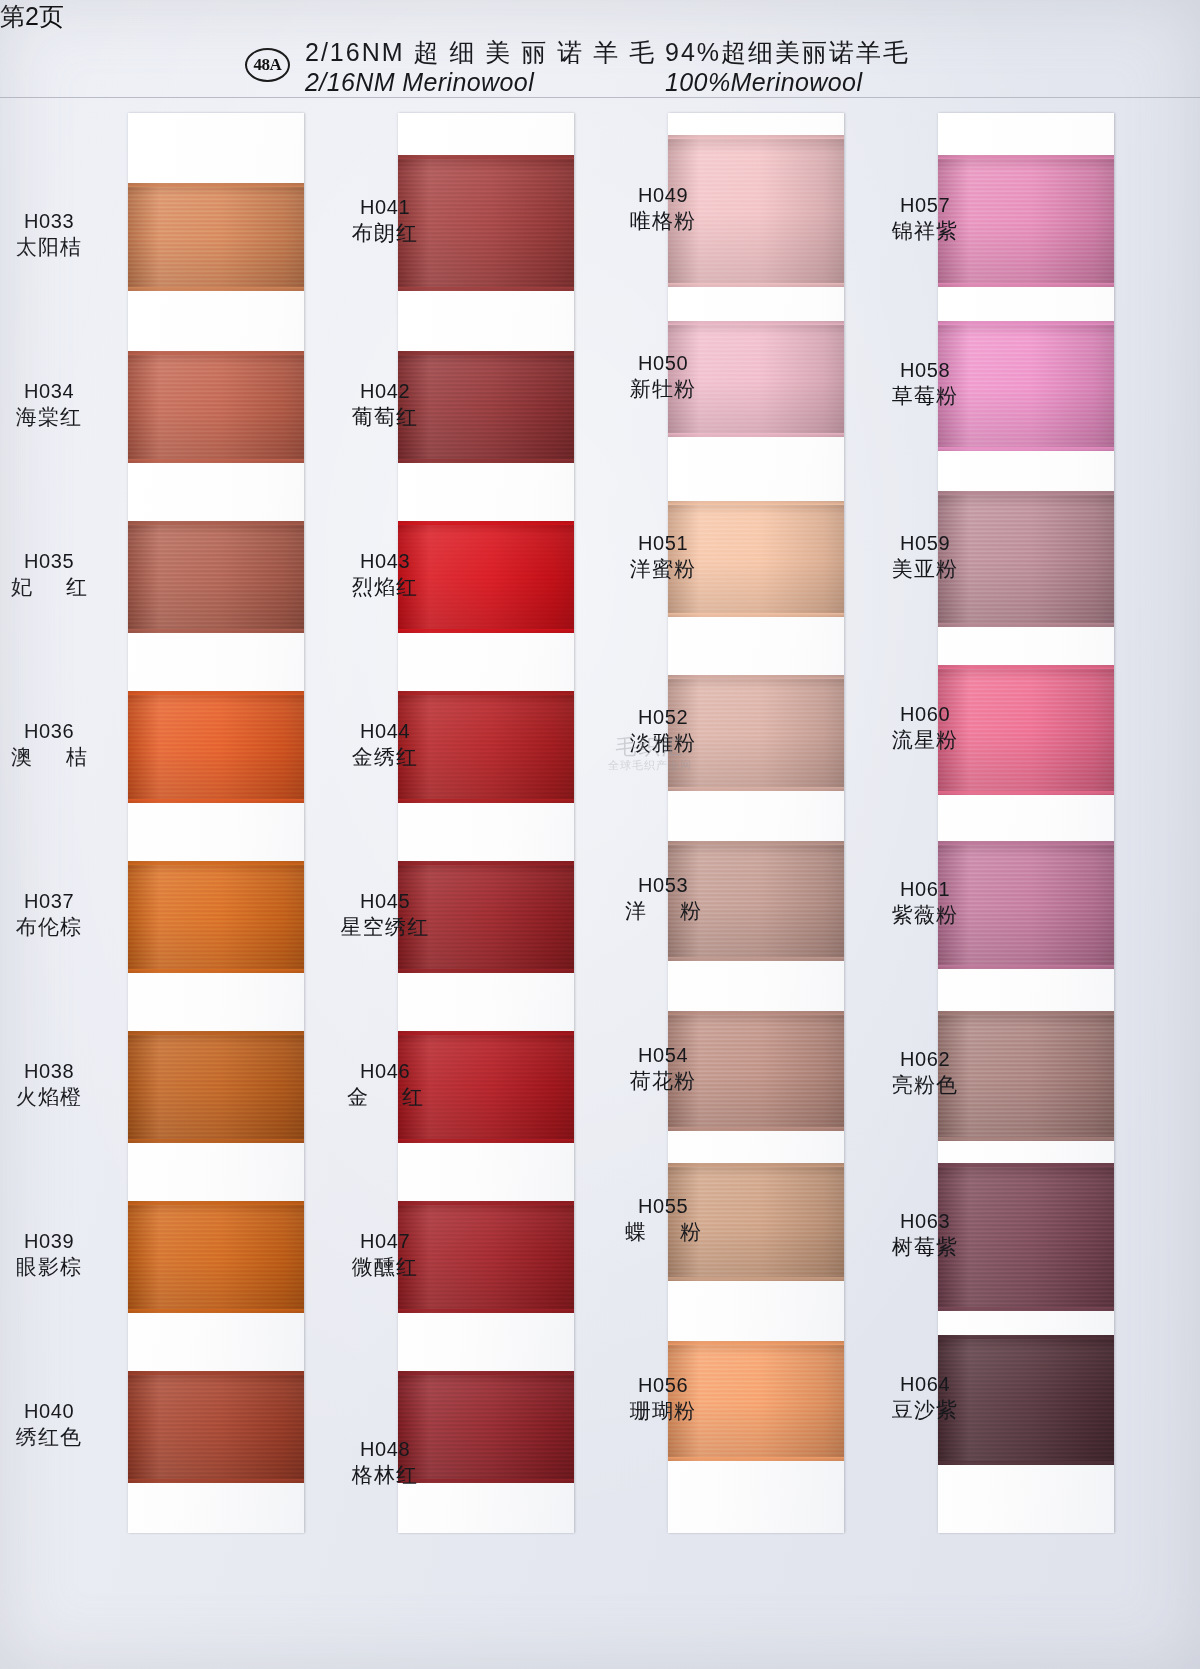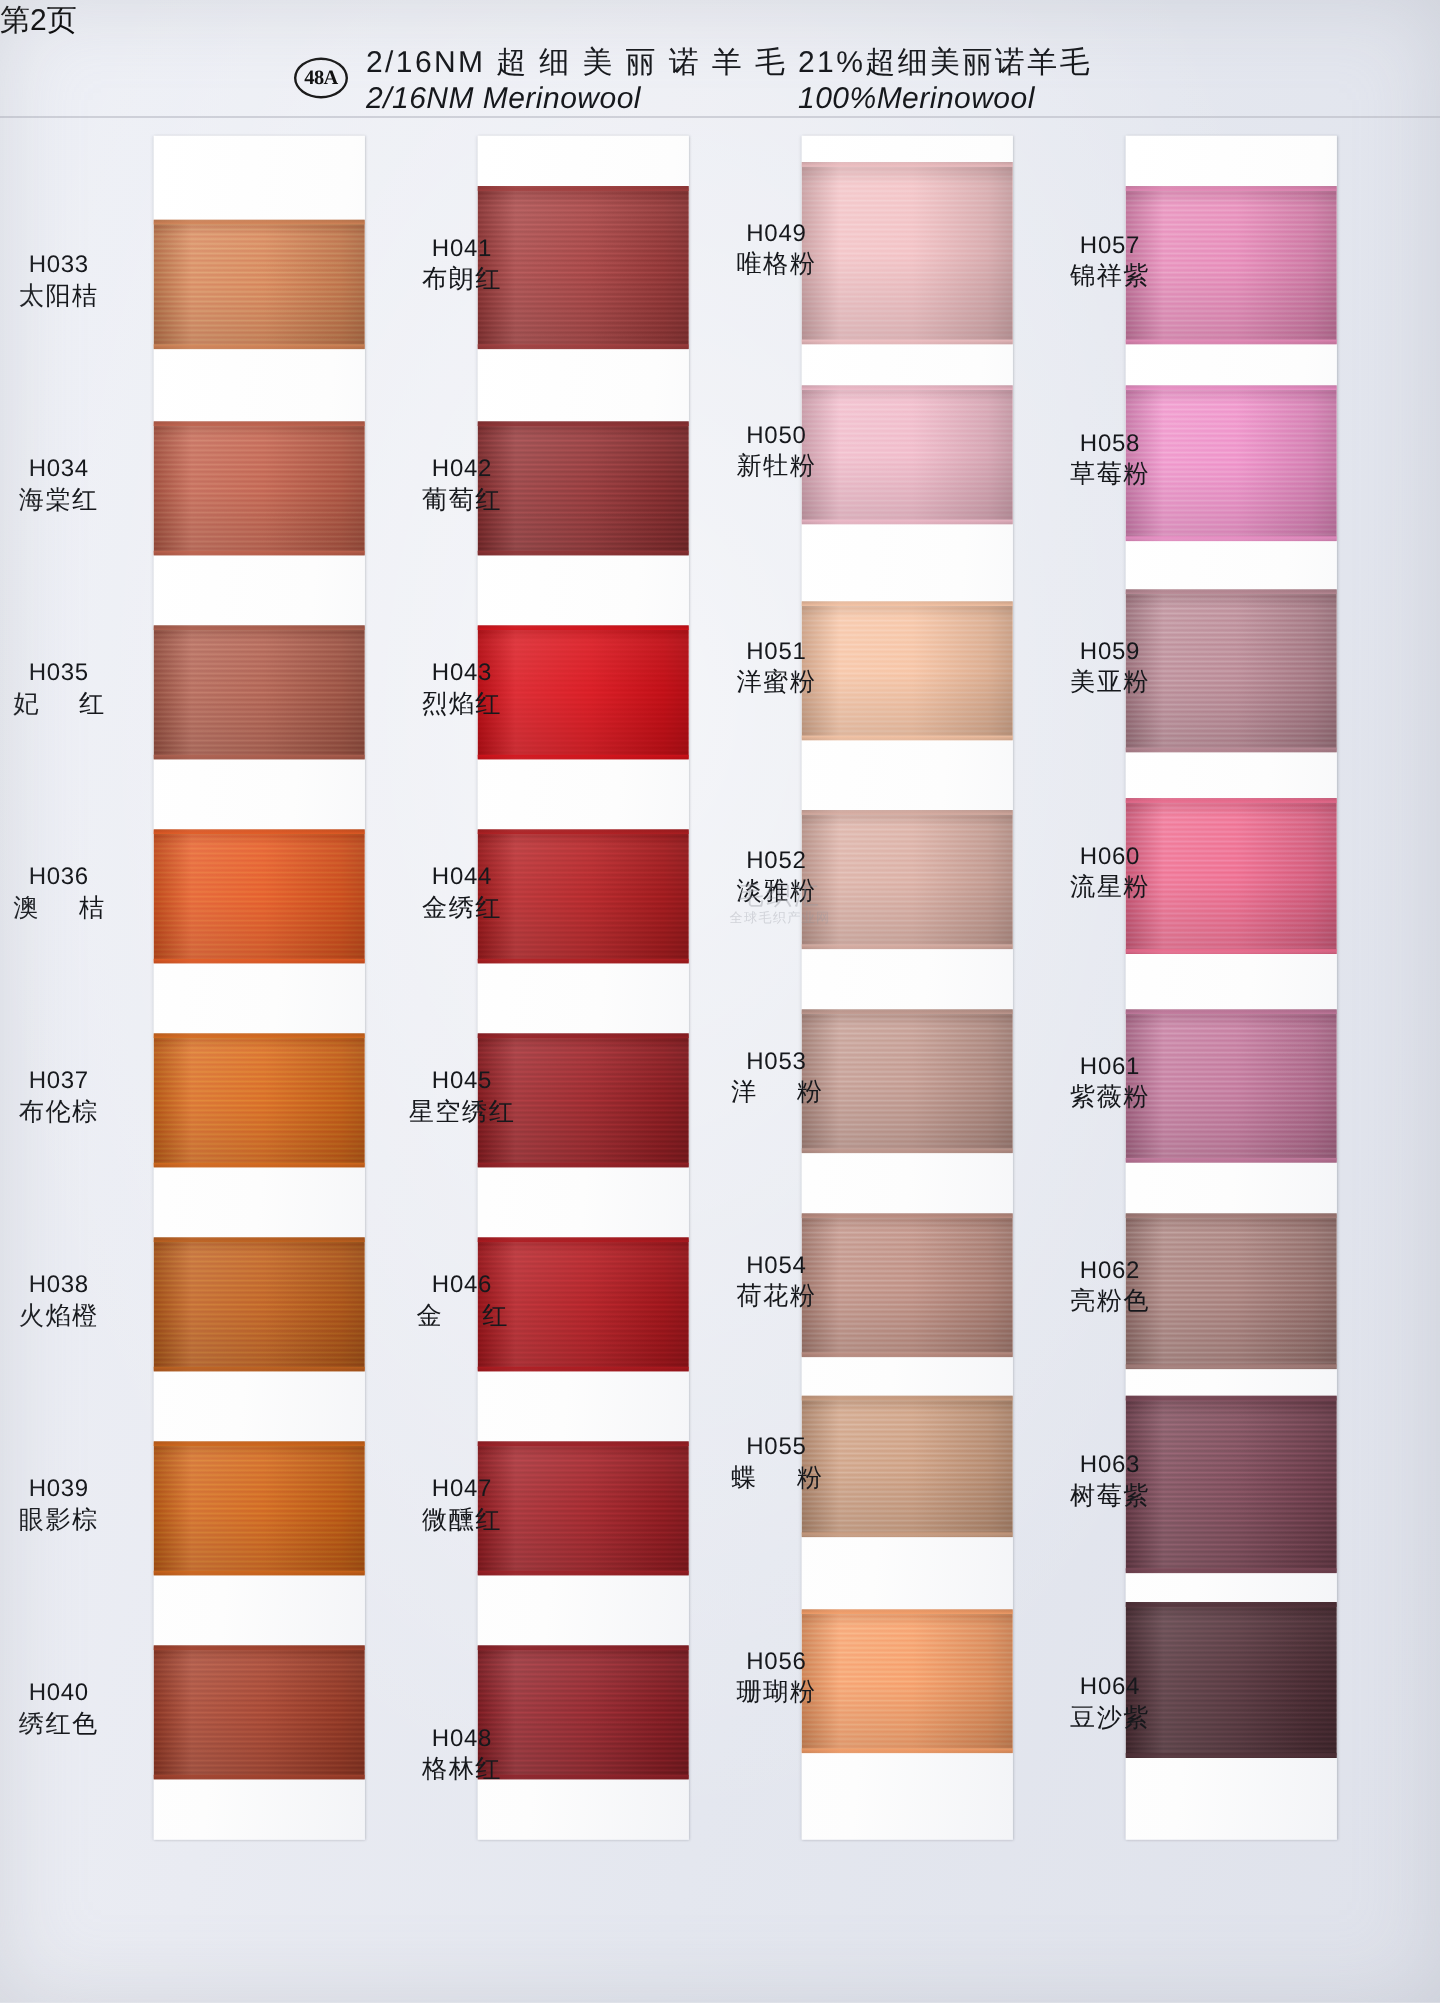--- a/index.html
+++ b/index.html
@@ -116,21 +116,21 @@
 
 <div class="header">
   <div class="badge">48A</div>
 
   <div class="hdr-col" id="hdr-a">
     <div class="hdr-line1">2/16NM 超 细 美 丽 诺 羊 毛</div>
     <div class="hdr-line2">2/16NM Merinowool</div>
   </div>
 
   <div class="hdr-col" id="hdr-b">
-    <div class="hdr-line1">21%超细美丽诺羊毛</div>
+    <div class="hdr-line1">94%超细美丽诺羊毛</div>
     <div class="hdr-line2">100%Merinowool</div>
   </div>
 
   <div id="hdr-page">第2页</div>
   <div class="hdr-rule"></div>
 </div>
 
 <div id="columns-root">
     <div class="col" style="left: 128px;">
       <div class="card"></div>
@@ -328,21 +328,21 @@
           <div class="fuzz-t" style="background: linear-gradient(rgba(207, 161, 132, 0) 0%, rgba(207, 161, 132, 0.4) 55%, rgba(207, 161, 132, 0.8) 100%);"></div>
           <div class="fuzz-b" style="background: linear-gradient(to top, rgba(207, 161, 132, 0) 0%, rgba(207, 161, 132, 0.4) 55%, rgba(207, 161, 132, 0.8) 100%);"></div>
         </div>
         <div class="swatch" title="H056" style="top: 1228px; height: 120px;">
           <div class="yarn" style="background: rgb(247, 160, 106);"></div>
           <div class="fuzz-t" style="background: linear-gradient(rgba(247, 160, 106, 0) 0%, rgba(247, 160, 106, 0.4) 55%, rgba(247, 160, 106, 0.8) 100%);"></div>
           <div class="fuzz-b" style="background: linear-gradient(to top, rgba(247, 160, 106, 0) 0%, rgba(247, 160, 106, 0.4) 55%, rgba(247, 160, 106, 0.8) 100%);"></div>
         </div>
       </div>
     </div>
-    <div class="labels" style="left: 572px;">
+    <div class="labels" style="left: 588px;">
       <div class="lbl" style="top: 70px;">
         <div class="code">H049</div>
         <div class="cn">唯格粉</div>
       </div>
       <div class="lbl" style="top: 238px;">
         <div class="code">H050</div>
         <div class="cn">新牡粉</div>
       </div>
       <div class="lbl" style="top: 418px;">
         <div class="code">H051</div>
@@ -436,21 +436,21 @@
         <div class="cn">紫薇粉</div>
       </div>
       <div class="lbl" style="top: 934px;">
         <div class="code">H062</div>
         <div class="cn">亮粉色</div>
       </div>
       <div class="lbl" style="top: 1096px;">
         <div class="code">H063</div>
         <div class="cn">树莓紫</div>
       </div>
-      <div class="lbl" style="top: 1259px; margin-top: 22px;">
+      <div class="lbl" style="top: 1259px;">
         <div class="code">H064</div>
         <div class="cn">豆沙紫</div>
       </div>
     </div>
   </div>
 
 <div class="watermark">
   <div class="wm1">毛织汇</div>
   <div class="wm2">全球毛织产业网</div>
 </div>

